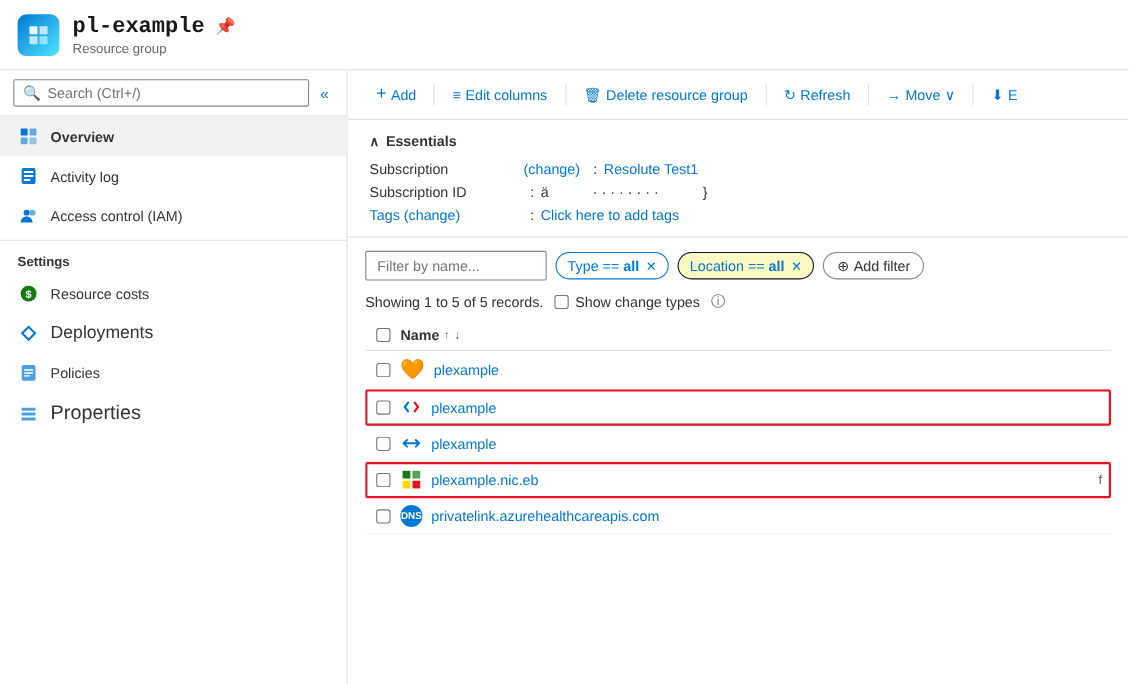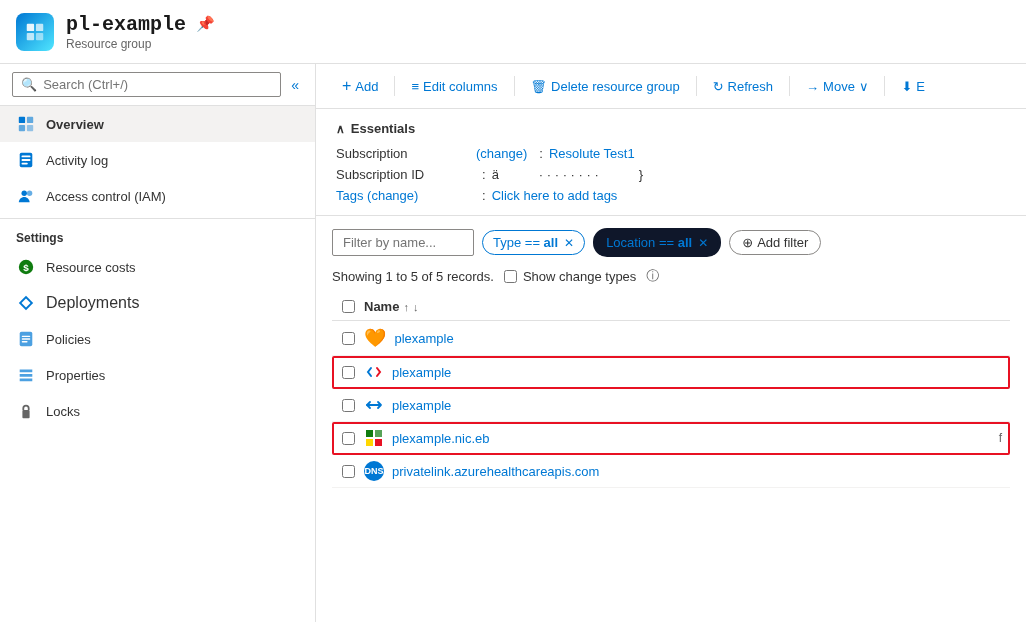--- a/index.html
+++ b/index.html
@@ -109,32 +109,23 @@
         </div>
         <span style="font-size:13px;">Policies</span>
       </div>
 
       <div style="display:flex;align-items:center;padding:8px 16px;cursor:pointer;">
         <div style="width:20px;height:20px;margin-right:10px;display:flex;align-items:center;justify-content:center;flex-shrink:0;">
           <svg viewBox="0 0 20 20" width="18" height="18">
               <path d="M3 4h14v3H3zM3 9h14v3H3zM3 14h14v3H3z" fill="#0078d4" opacity="0.7"></path>
             </svg>
         </div>
-        <span style="font-size:13px;">Properties</span>
-      </div>
-
-      <div style="display:flex;align-items:center;padding:8px 16px;cursor:pointer;">
-        <div style="width:20px;height:20px;margin-right:10px;display:flex;align-items:center;justify-content:center;flex-shrink:0;">
-          <svg viewBox="0 0 20 20" width="18" height="18">
-              <rect x="6" y="9" width="8" height="9" rx="1" fill="#666"></rect>
-              <path d="M7 9V7a3 3 0 016 0v2" fill="none" stroke="#666" stroke-width="2"></path>
-            </svg>
-        </div>
-        <span style="font-size:13px;">Locks</span>
-      </div>
+        <span style="font-size:18px;">Properties</span>
+      </div>
+
     </div>
   </div>
 
   <div style="flex:1;display:flex;flex-direction:column;overflow:hidden;">
 
     <div style="display:flex;align-items:center;padding:8px 16px;border-bottom:1px solid #e0e0e0;gap:4px;flex-shrink:0;">
       <button style="display:flex;align-items:center;gap:4px;padding:5px 10px;border:none;background:none;cursor:pointer;font-size:13px;color:#0078d4;border-radius:2px;">
         <span style="font-size:16px;font-weight:300;">+</span>
         <span>Add</span>
       </button>
@@ -190,26 +181,26 @@
       <div style="display:flex;align-items:center;font-size:13px;">
         <span style="color:#0078d4;cursor:pointer;width:140px;flex-shrink:0;">Tags (change)</span>
         <span style="margin:0 6px;">:</span>
         <span style="color:#0078d4;cursor:pointer;">Click here to add tags</span>
       </div>
     </div>
 
     <div style="flex:1;display:flex;flex-direction:column;overflow:hidden;padding:12px 16px;">
 
       <div style="display:flex;align-items:center;gap:8px;margin-bottom:10px;flex-shrink:0;">
-        <input style="border: 1px solid rgb(138, 136, 134); border-radius: 2px; padding: 5px 10px; font-size: 13px; width: 142px; outline: none;" placeholder="Filter by name...">
+        <input style="border: 1px solid rgb(138, 136, 134); border-radius: 2px; padding: 5px 10px; font-size: 13px; width: 165px; outline: none;" placeholder="Filter by name...">
         <div style="display:flex;align-items:flex-end;gap:4px;padding:4px 10px;border:1px solid #0078d4;border-radius:14px;font-size:13px;color:#0078d4;background:#fff;cursor:pointer;">
           <span>Type == <strong>all</strong></span>
           <span style="font-size:12px;cursor:pointer;margin-left:2px;">✕</span>
         </div>
-        <div style="display:flex;align-items:center;gap:4px;padding:4px 10px;border:3px solid #0f172a;border-radius:14px;font-size:13px;color:#0078d4;background:#0f172a;cursor:pointer;">
+        <div style="display:flex;align-items:center;gap:4px;padding:4px 10px;border:1px solid #0f172a;border-radius:14px;font-size:13px;color:#0078d4;background:#fef9c3;cursor:pointer;">
           <span>Location == <strong>all</strong></span>
           <span style="font-size:12px;cursor:pointer;margin-left:2px;">✕</span>
         </div>
         <button style="display:flex;align-items:center;gap:4px;padding:4px 12px;border:1px solid #8a8886;border-radius:14px;font-size:13px;color:#333;background:#fff;cursor:pointer;">
           <span>⊕</span>
           <span>Add filter</span>
         </button>
       </div>
 
       <div style="display:flex;align-items:center;gap:10px;margin-bottom:8px;font-size:13px;color:#333;flex-shrink:0;">

